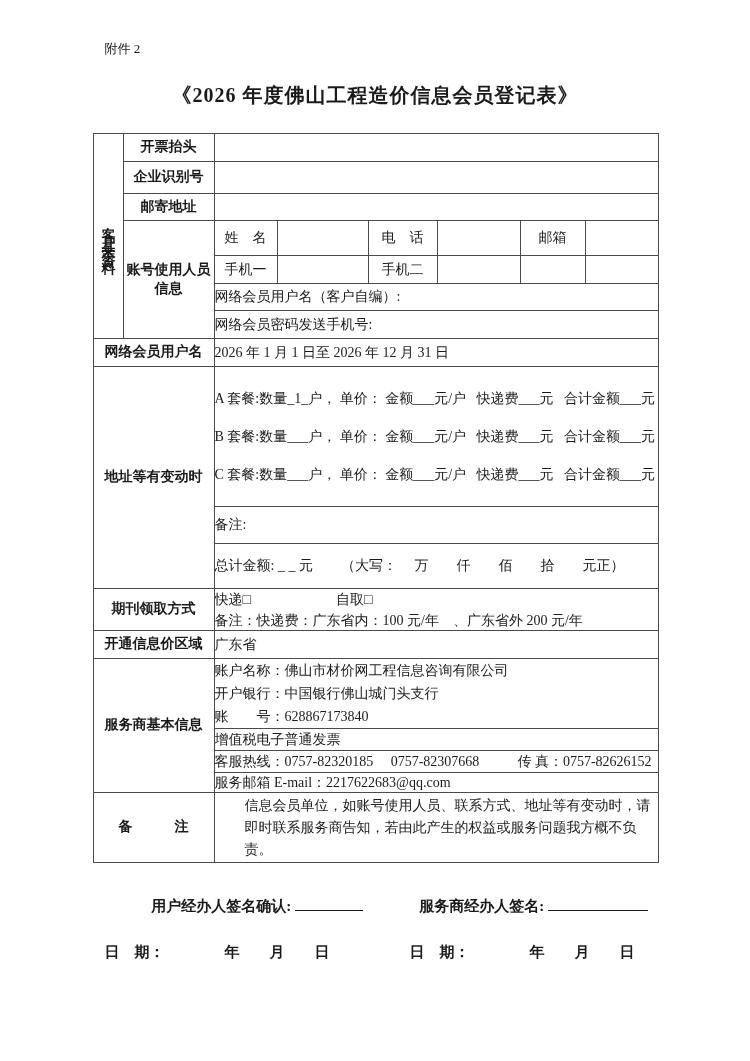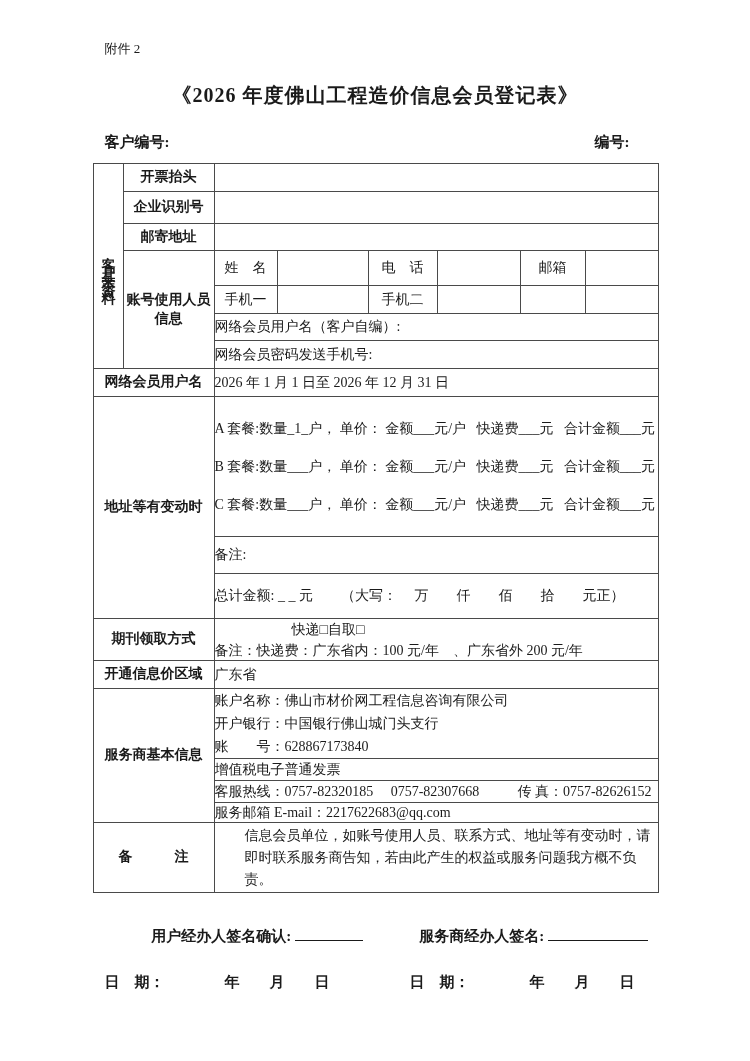--- a/index.html
+++ b/index.html
@@ -39,45 +39,41 @@
   }
   td.content{padding-left:9px;text-align:left;}
   td.cfield{text-align:center;font-weight:normal;}
   .pre{white-space:pre-wrap;}
   tr.h28{height:28px;} tr.h32{height:32px;} tr.h27{height:27px;}
   tr.h35{height:35px;} tr.h140{height:140px;} tr.h37{height:37px;}
   tr.h45{height:45px;} tr.h40{height:40px;} tr.h70{height:70px;}
   tr.h22{height:22px;} tr.h20{height:20px;} tr.h42{height:42px;}
 
   .pkg-line{white-space:pre-wrap;line-height:1;margin:24px 0;}
-  .periodical-opts{display:flex;padding-left:65px;margin-top:2px;margin-left:12px;}
+  .periodical-opts{display:flex;gap:85px;margin-top:2px;}
   .periodical-note{white-space:pre-wrap;margin-top:3px;}
   .prov-line{white-space:pre-wrap;line-height:1.65;}
   .hotline-row{display:flex;justify-content:space-between;padding-right:6px;}
   .note-text{line-height:1.55;padding:2px 6px 2px 0;margin-left:30px;}
 
   .footer{width:565px;margin:0 auto;font-weight:bold;font-size:15px;}
   .sig-row{display:flex;margin-top:33px;text-align:center;}
   .date-row{display:flex;margin-top:27px;}
   .f-left{width:305px;margin-left:12px;}
   .f-right{flex:1;}
   .sigline{display:inline-block;border-bottom:1.5px solid #1a1a1a;height:14px;vertical-align:baseline;}
   .sigline.w62{width:68px;} .sigline.w100{width:100px;}
 </style>
 </head>
 <body>
 
 <div class="sheet">
   <div class="inner">
     <div class="attachment">附件 2</div>
     <div class="doc-title">《2026 年度佛山工程造价信息会员登记表》</div>
-    <div class="header-row">
-      <span class="left">客户编号:</span>
-      <span class="right">编号:</span>
-    </div>
 
     <table class="reg">
       <colgroup>
         <col style="width:30px">
           <col style="width:91px">
           <col style="width:63px">
           <col style="width:91px">
         <col style="width:69px">
           <col style="width:83px">
           <col style="width:65px">

